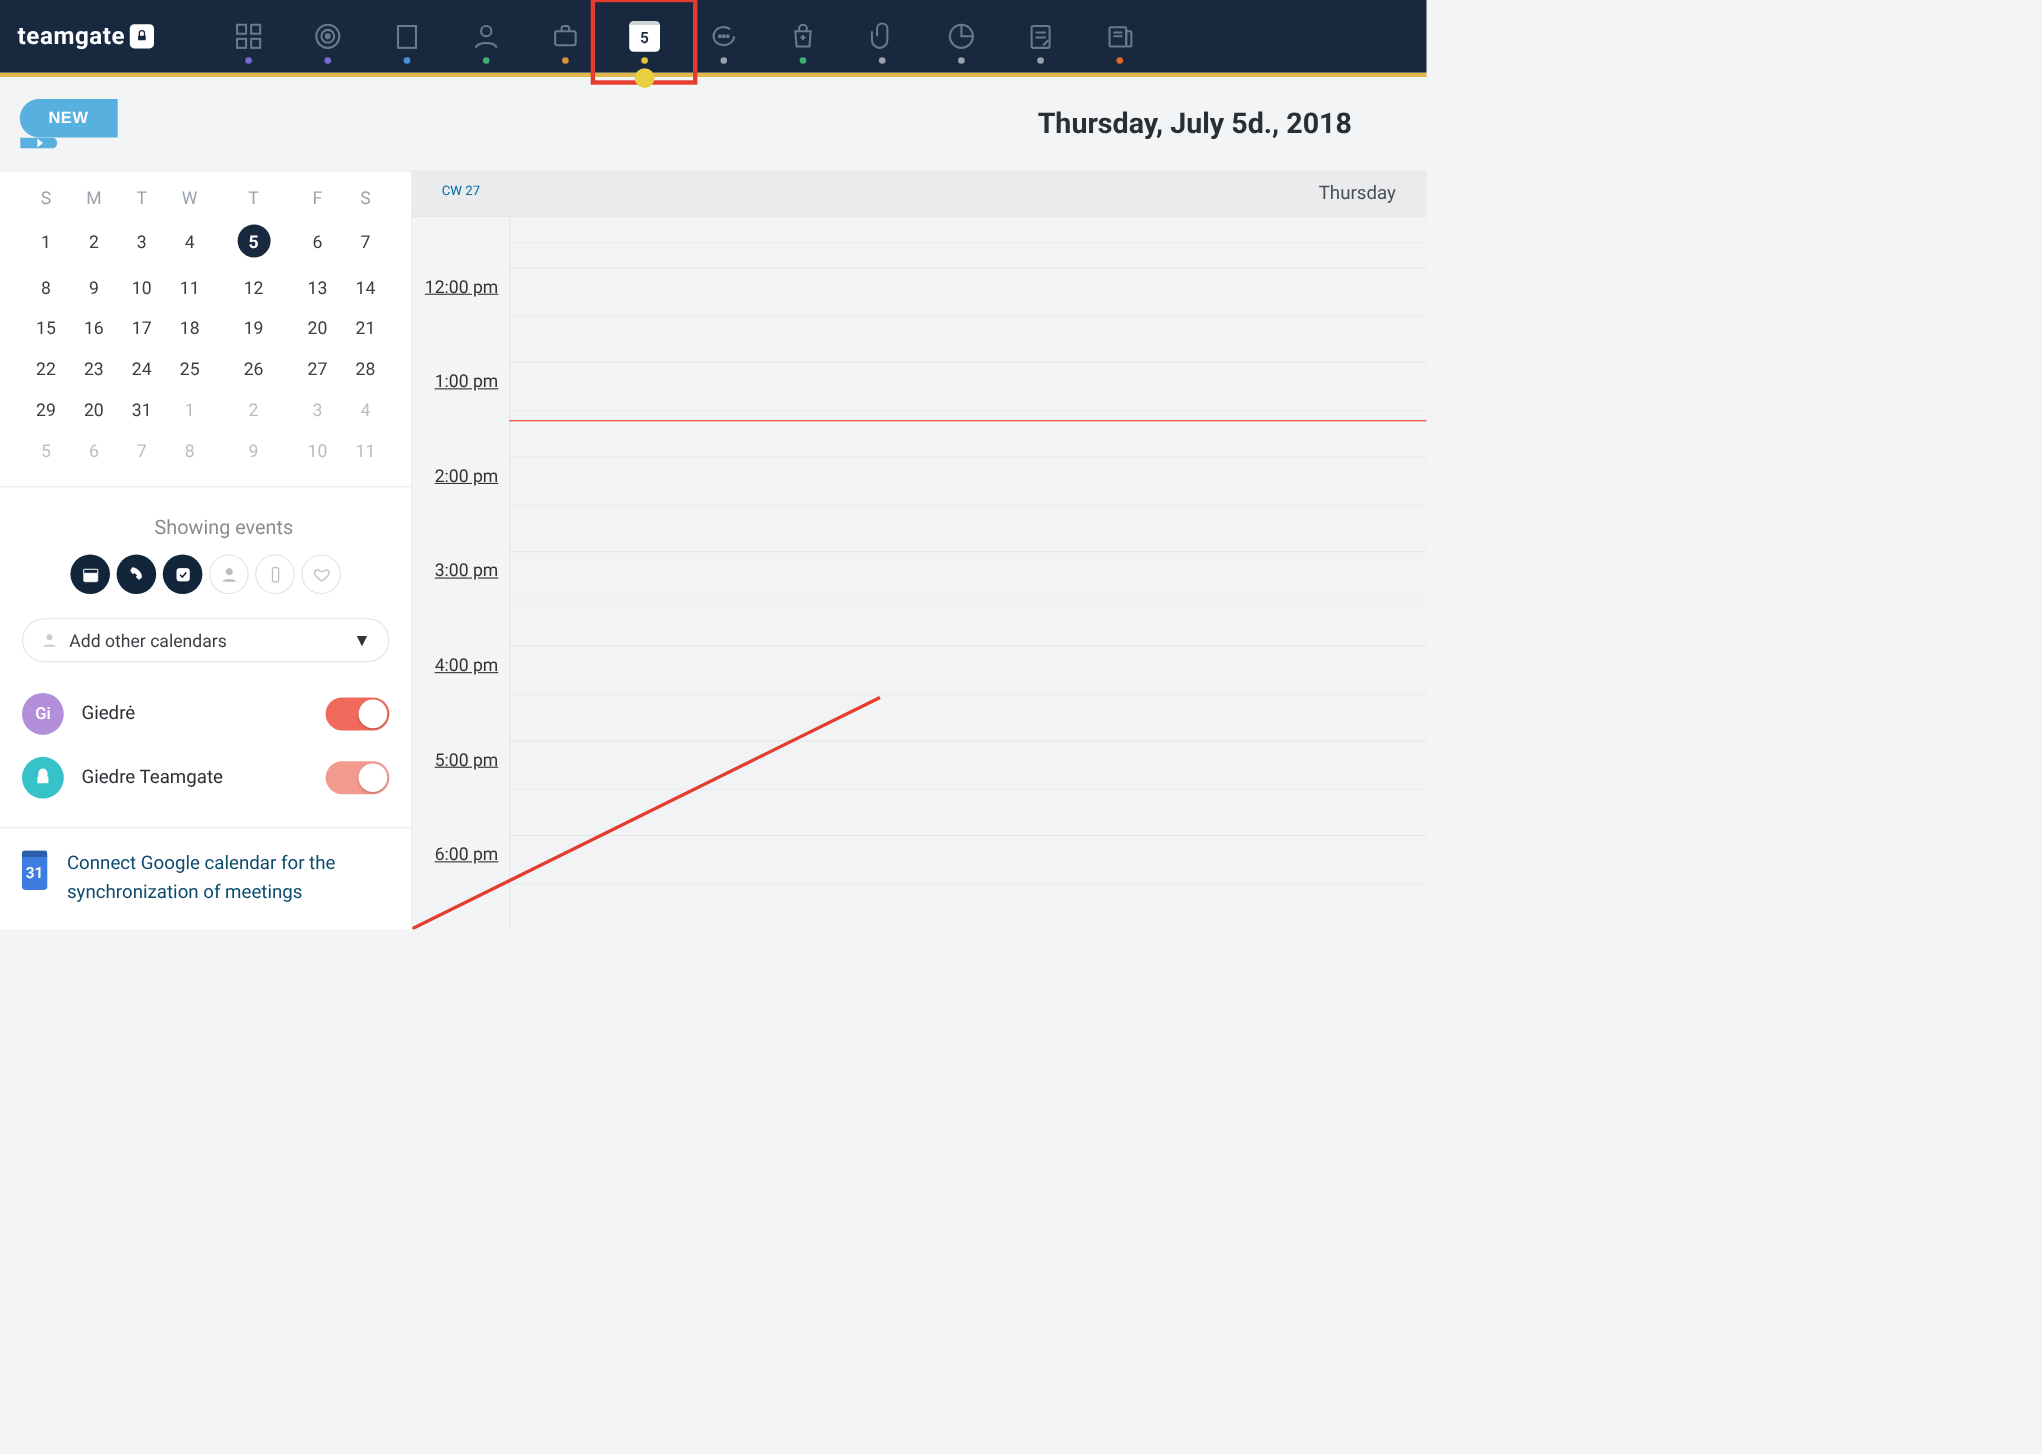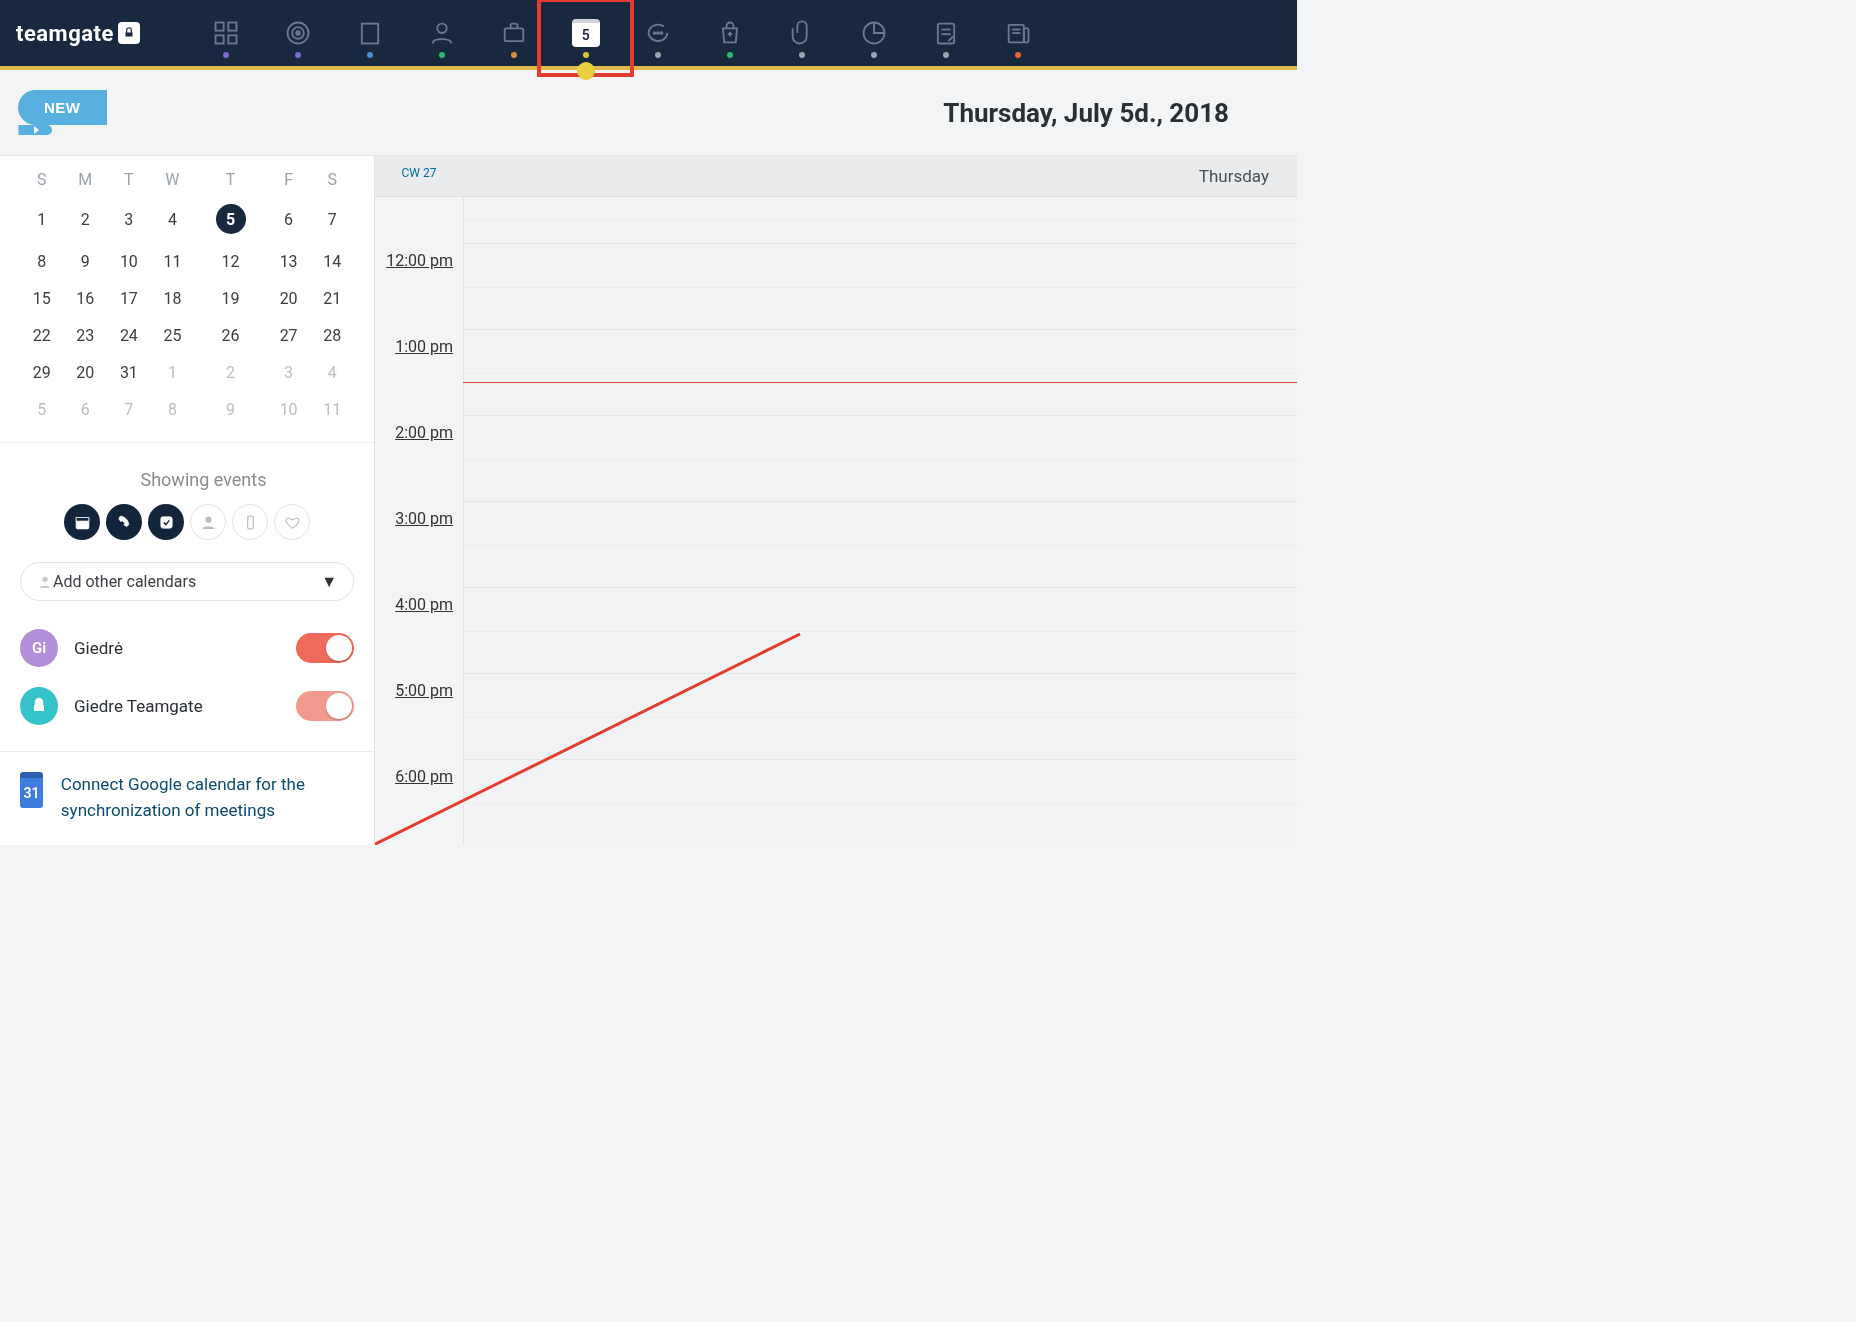--- a/index.html
+++ b/index.html
@@ -42,21 +42,21 @@
   .sec-title{ text-align:center; color:#888d92; font-size:18px; padding:26px 0 14px 0;margin-left:33px;}
   .filter-icons{ display:flex; gap:6px; justify-content:center; padding-bottom:22px;}
   .fi{ width:36px; height:36px; border-radius:50%; display:flex; align-items:center; justify-content:center; cursor:pointer;}
   .fi.dark{ background:#13253b; }
   .fi.light{ background:#fff; border:1px solid #e1e3e5;}
   .fi.dark svg{ fill:#fff; stroke:#fff; }
   .fi.light svg{ fill:#b9bec4; stroke:#b9bec4;}
   .fi svg{ width:17px; height:17px;}
   
   .cal-select-wrap{ padding:0 20px 18px 20px;}
-  .cal-select{ border:1px solid #e1e3e5; border-radius:20px; padding:9px 16px; display:flex; align-items:center; cursor:pointer;}
+  .cal-select{ border:1px solid #e1e3e5; border-radius:20px; padding:9px 16px; display:flex; align-items:center; gap:10px; cursor:pointer;}
   .cal-select span.txt{ flex:1; color:#3a3f44; font-size:16px;}
   .cal-select .chev{ color:#333;}
   .person-ico{ width:16px; height:16px; fill:#c8ccd0;}
   
   .cal-toggle{ display:flex; align-items:center; padding:10px 20px; gap:16px;}
   .av{ width:38px; height:38px; border-radius:50%; display:flex; align-items:center; justify-content:center; color:#fff; font-size:15px; font-weight:600;}
   .av.purple{ background:#b48fd9;}
   .av.teal  { background:#36c2c9;}
   .av.teal svg{ width:20px; height:20px; fill:#fff;}
   .cal-name{ flex:1; font-size:17px; color:#2a2f34;}

